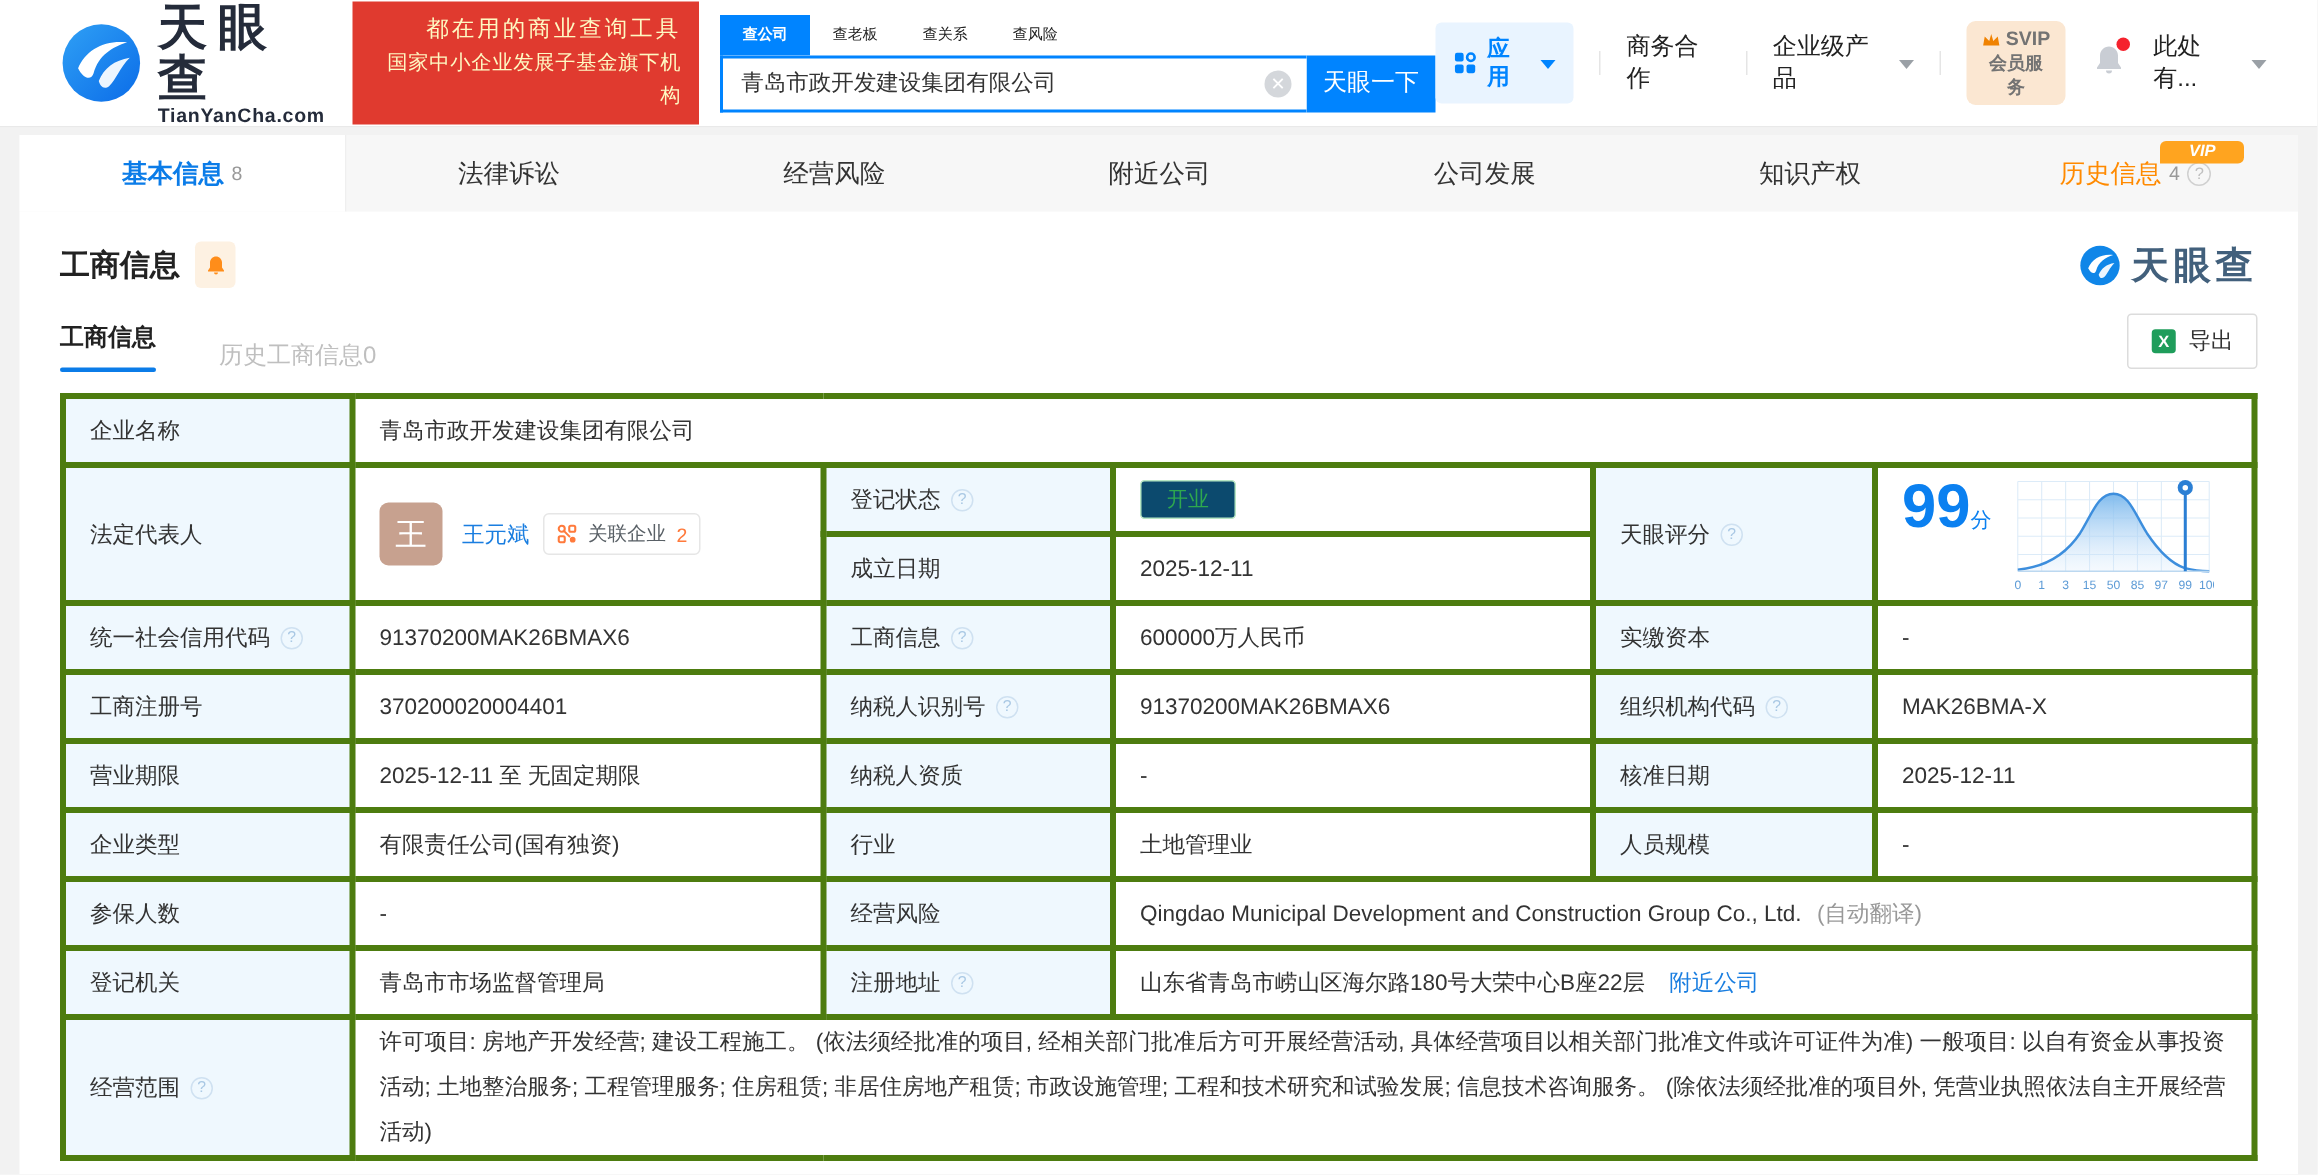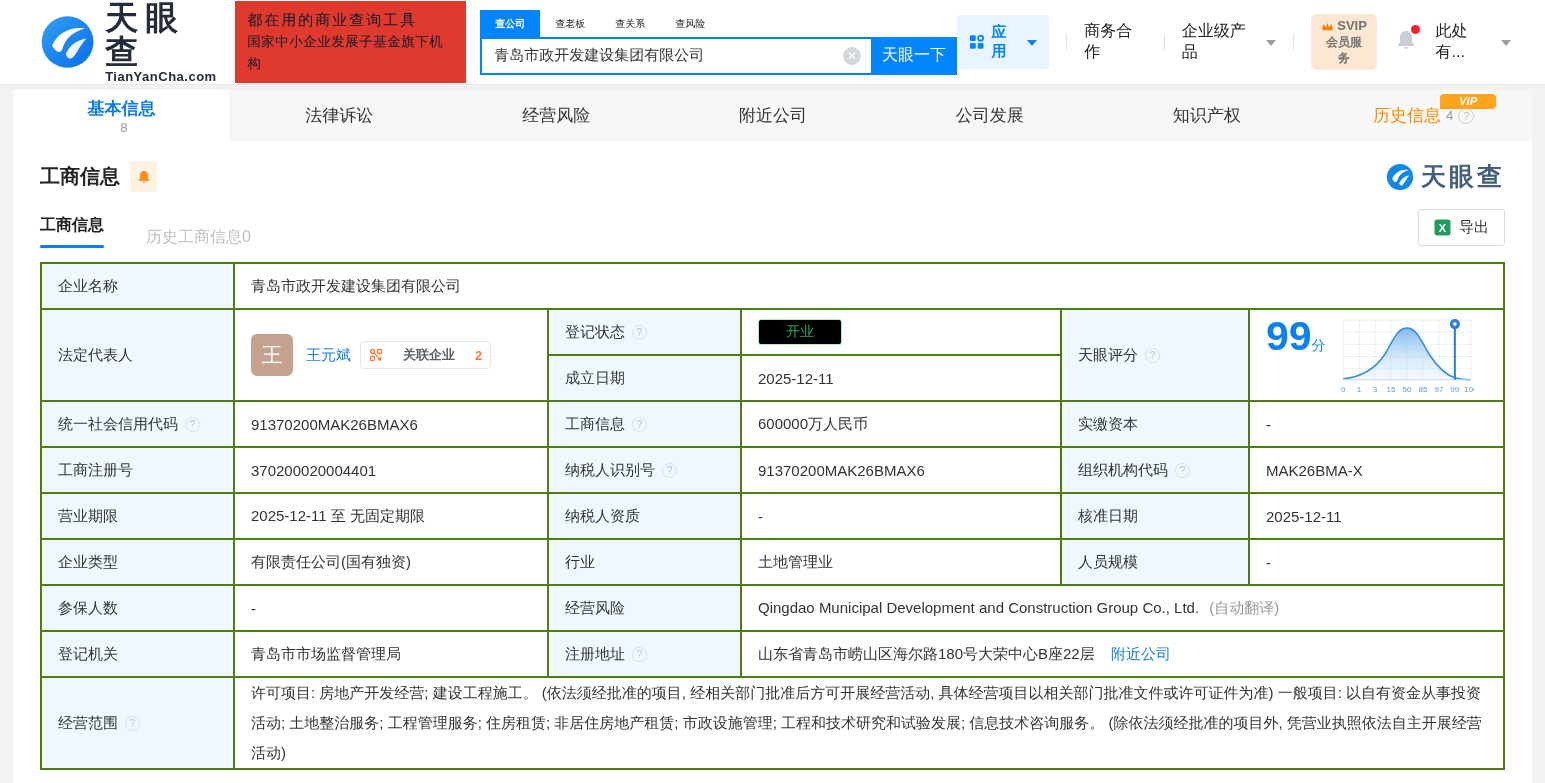--- a/index.html
+++ b/index.html
@@ -5,21 +5,21 @@
   * { margin:0; padding:0; box-sizing:border-box; }
   html,body { width:1545px; height:783px; overflow:hidden; background:#f2f2f2;
     font-family:"Liberation Sans", sans-serif; color:#333; }
 
   
   .topbar { height:85px; background:#fff; border-bottom:1px solid #e9e9e9;
     display:flex; align-items:center; padding:0 34px 0 40px; }
   .logo { display:flex; align-items:center; gap:10px; cursor:pointer; }
   .logo-txt .cn { font-size:33px; font-weight:800; color:#242b3a; letter-spacing:7px; line-height:34px;}
   .logo-txt .en { font-size:13px; font-weight:700; color:#242b3a; letter-spacing:.5px; }
-  .banner { background:#e03a2f; color:#0f172a; text-align:left; padding:8px 12px; margin-left:12px;
+  .banner { background:#e03a2f; color:#fef9c3; text-align:right; padding:8px 12px; margin-left:12px;
     line-height:22px; }
   .banner .l1 { font-size:15px; letter-spacing:2px; }
   .banner .l2 { font-size:13.5px; letter-spacing:.5px; }
 
   .search { margin-left:14px; width:484px; }
   .stabs { display:flex; align-items:center; height:27px; }
   .stab { font-size:10px; color:#222; padding:0 15px; height:27px; line-height:27px; cursor:pointer; }
   .stab.active { background:#0084ff; color:#fff; font-weight:700; }
   .sbox { display:flex; }
   .sinput { position:relative; flex:1; }
@@ -42,21 +42,21 @@
     color:#737373; font-weight:700; line-height:16px; }
   .svip .t { font-size:13px; display:flex; align-items:center; gap:3px; justify-content:center;}
   .svip .b { font-size:12px; }
   .bell-wrap { position:relative; cursor:pointer; }
   .reddot { position:absolute; top:-3px; right:-2px; width:9px; height:9px; border-radius:50%; background:#f5222d; }
 
   
   .nav { margin:5px 13px 0 13px; display:flex; background:#f7f7f7; height:51px; }
   .ntab { flex:1; display:flex; align-items:center; justify-content:center; font-size:17px; color:#333;
     cursor:pointer; position:relative; }
-  .ntab.active { background:#fff; color:#0b7ce8; font-weight:700; border-right:1px solid #efefef;flex-direction:column; }
+  .ntab.active { background:#fff; color:#0b7ce8; font-weight:700; border-right:1px solid #efefef; }
   .ncount { font-size:13px; color:#999; margin-left:5px; font-weight:400; }
   .ntab.history { color:#ff8a00; }
   .qgray { width:16px; height:16px; border:1px solid #d0d0d0; border-radius:50%; color:#bfbfbf;
     font-size:11px; display:inline-flex; align-items:center; justify-content:center; margin-left:5px; }
   .vip-chip { position:absolute; top:4px; right:36px; background:#ffa41f; color:#fff; font-size:11px;
     font-weight:700; font-style:italic; padding:1px 19px 2px; border-radius:4px 4px 4px 0; }
 
   
   .card { margin:0 13px; background:#fff; height:642px; padding:0 27px; }
   .sec-head { display:flex; align-items:center; padding-top:19px; }
@@ -69,37 +69,37 @@
   .subrow { display:flex; align-items:flex-end; margin-top:16px; }
   .subtab { font-size:16px; margin-right:42px; cursor:pointer; color:#bfbfbf; padding-bottom:0; }
   .subtab.active { color:#222; font-weight:700; }
   .subtab.active .uline { height:3px; background:#0b7ce8; margin-top:9px; border-radius:2px; }
   .export { margin-left:auto; display:flex; align-items:center; gap:8px; border:1px solid #dcdcdc;
     border-radius:3px; background:#fff; height:37px; padding:0 15px; font-size:15px; color:#333;
     cursor:pointer; font-family:inherit; margin-bottom:2px; }
 
   
   table.info { width:100%; border-collapse:collapse; table-layout:fixed; margin-top:14px; font-size:15px; }
-  table.info td { border:2px solid #4d7c0f; height:46px; padding:0 14px 0 16px; vertical-align:middle;
+  table.info td { border:4px solid #4d7c0f; height:46px; padding:0 14px 0 16px; vertical-align:middle;
     color:#333; }
   td.lbl { background:#eff8fe; color:#404040; }
   .lblwrap { display:flex; align-items:center; }
   .qm { width:15px; height:15px; border:1px solid #cfe1f1; color:#a9c8e4; border-radius:50%;
     font-size:10.5px; display:inline-flex; align-items:center; justify-content:center; margin-left:7px;
     cursor:pointer; flex:none; }
   .dash { color:#333; }
   .rep { display:flex; align-items:center; }
   .avatar { width:42px; height:42px; border-radius:6px; background:#c7a18f; color:#fff; font-size:21px;
     display:flex; align-items:center; justify-content:center; cursor:pointer; flex:none; }
   .rep-name { color:#1a7ee0; margin-left:13px; cursor:pointer; }
-  .rel-badge { display:inline-flex; align-items:center; gap:20px; border:1px solid #e6e6e6; border-radius:4px;
-    padding:4px 8px; margin-left:9px; cursor:pointer; font-size:13px; color:#596066;font-weight:bold; }
+  .rel-badge { display:inline-flex; align-items:center; gap:7px; border:1px solid #e6e6e6; border-radius:4px;
+    padding:4px 8px; margin-left:9px; cursor:pointer; font-size:13px; color:#596066; }
   .rel-badge .num { color:#ff7a3c; }
-  .open-badge { display:inline-block; background:#000000; border:1px solid #b7e6c3; color:#2ea84e;
-    font-size:14px; padding:3px 27px; border-radius:3px; }
+  .open-badge { display:inline-block; background:#0c4a6e; border:1px solid #b7e6c3; color:#2ea84e;
+    font-size:14px; padding:3px 17px; border-radius:3px; }
   .score-cell { display:flex; align-items:flex-start; gap:14px; }
   .score-num { font-size:41px; font-weight:700; color:#0b80f0; line-height:1; }
   .score-unit { font-size:14px; color:#0b80f0; }
   .blue-link { color:#1a7ee0; cursor:pointer; margin-left:12px; }
   .gray-note { color:#999; margin-left:6px; }
   td.scope { line-height:30px; padding:12px 16px; vertical-align:top; }
   td.scope-lbl { vertical-align:middle; }
 </style>
 </head>
 <body>

